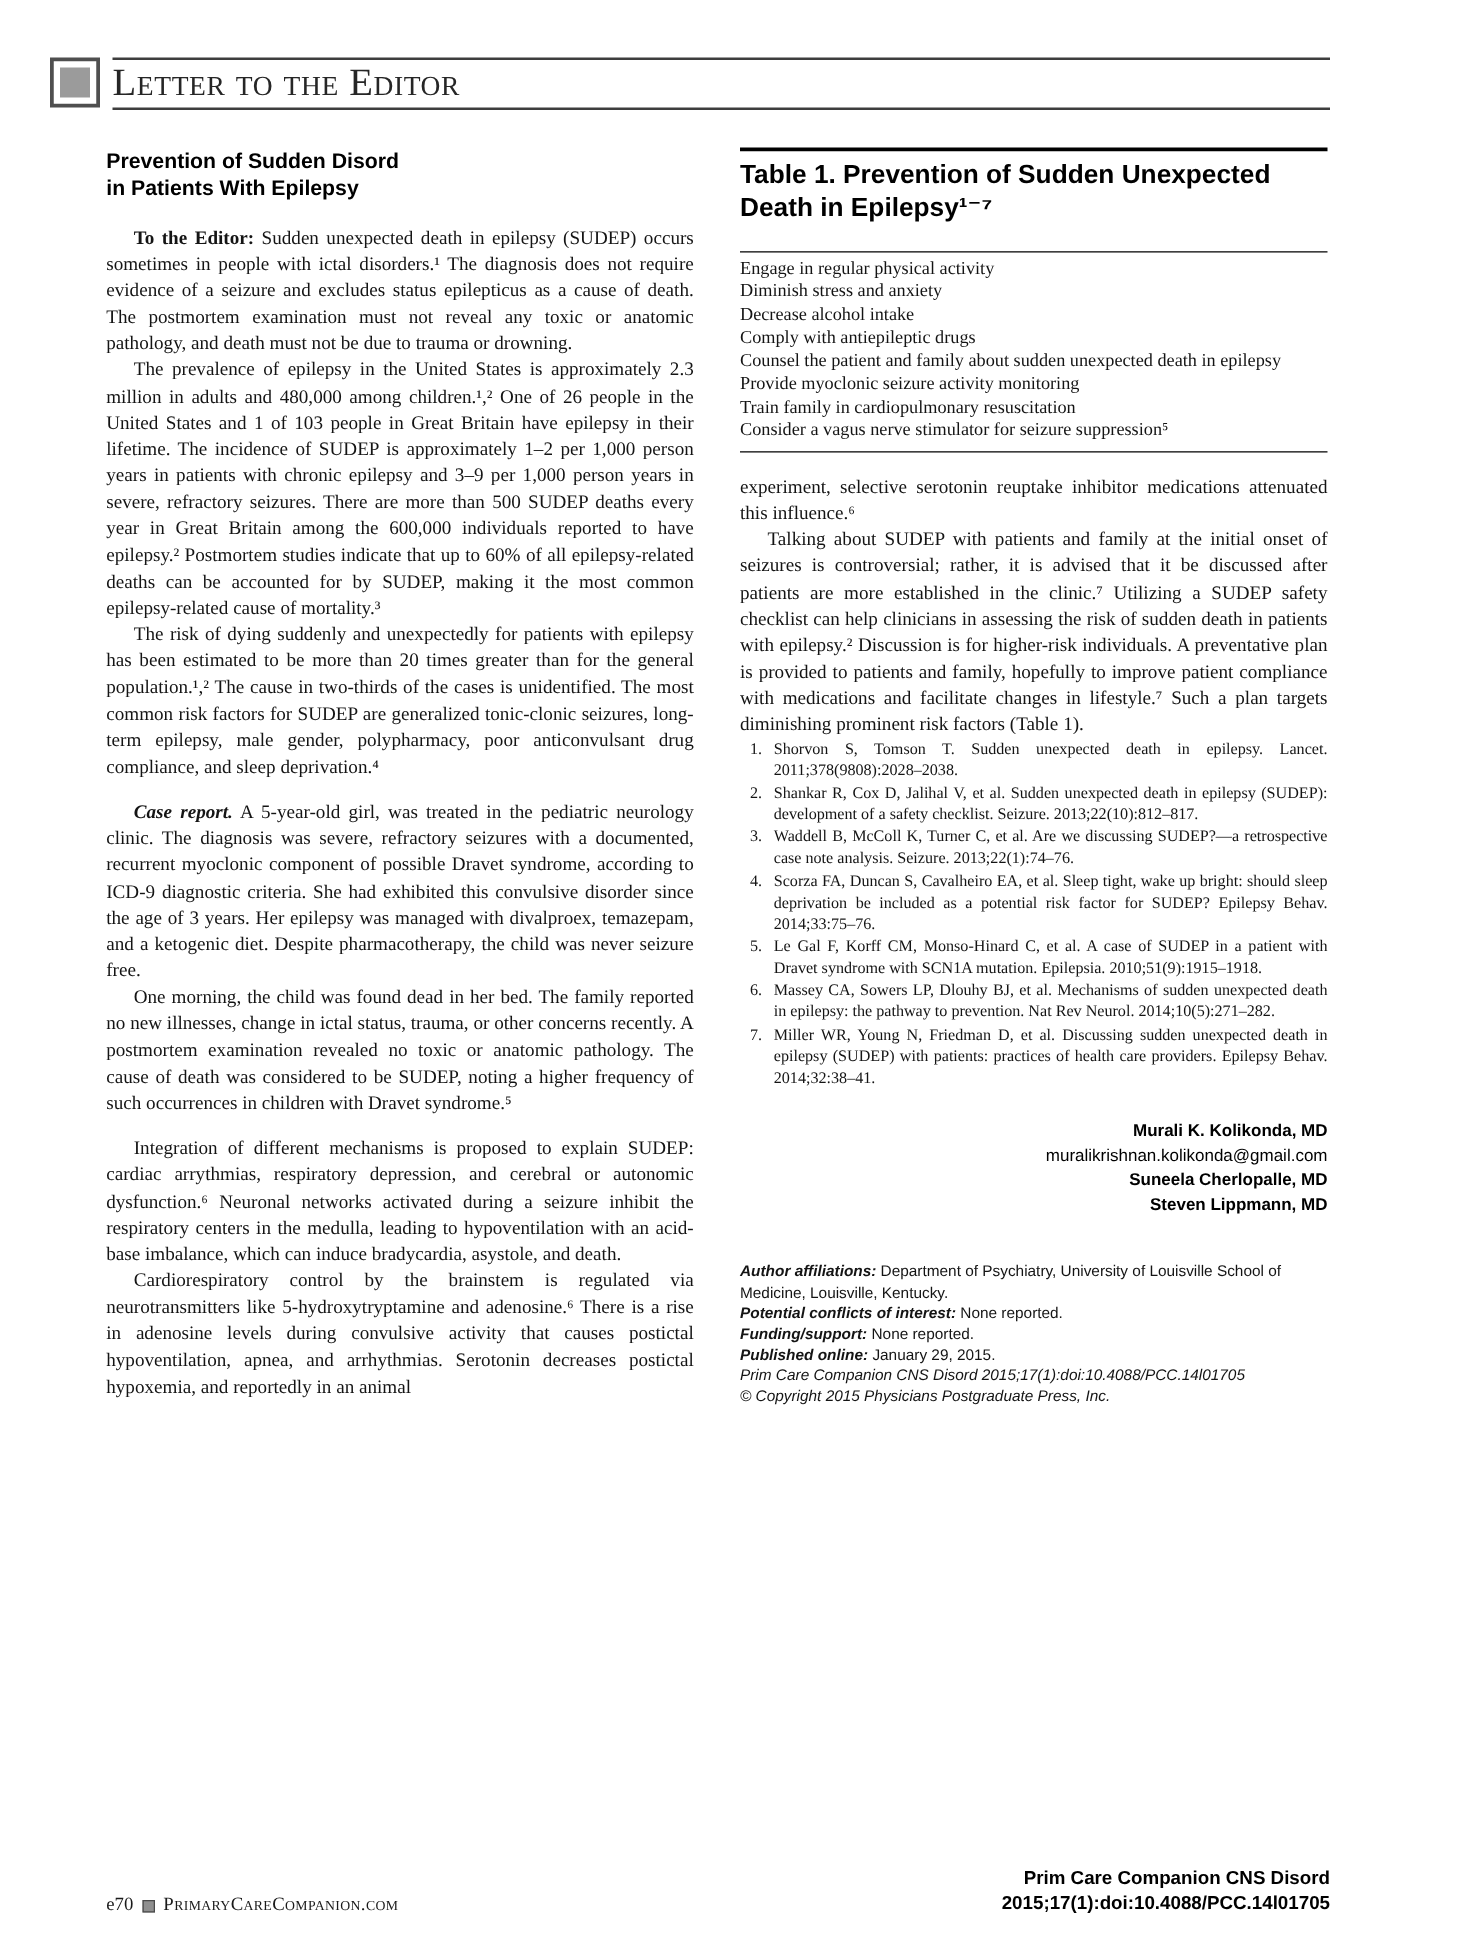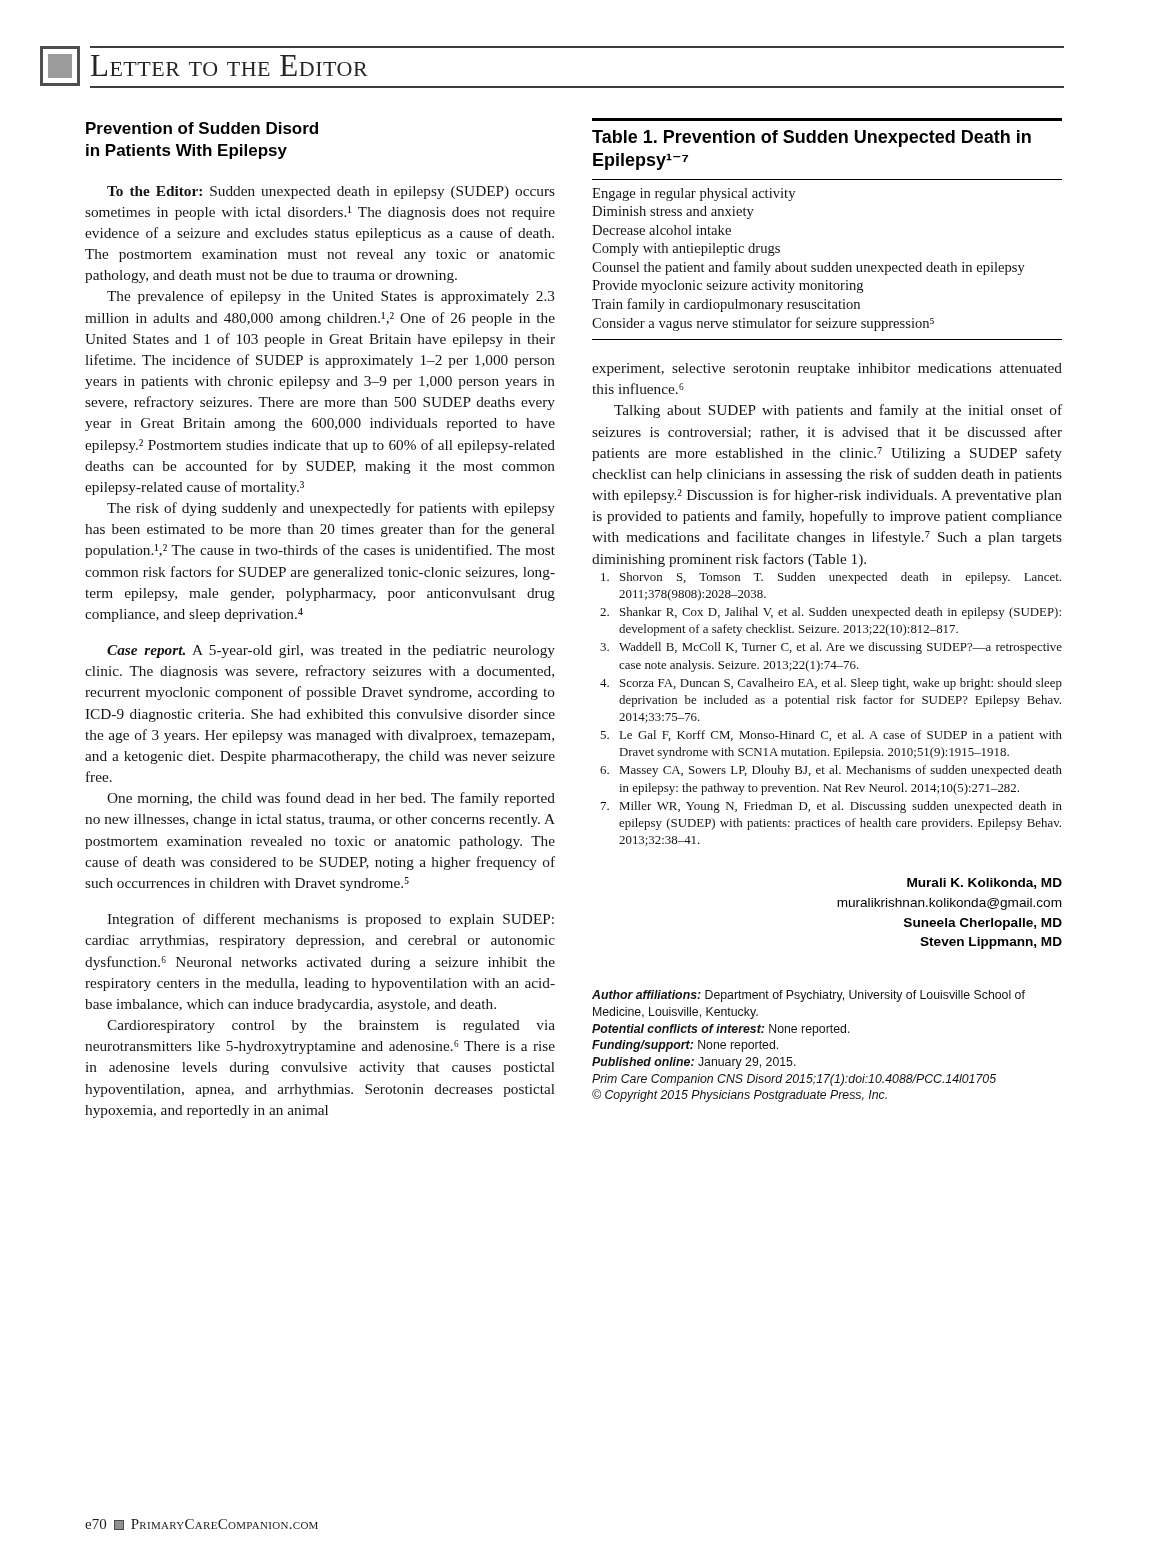--- a/index.html
+++ b/index.html
@@ -43,22 +43,22 @@
   }
   .indent { text-indent:22px; }
   .gap-top { margin-top:15px; }
   .lead { font-weight:bold; }
   .case-lead { font-weight:bold; font-style:italic; }
 
   
   .table-box { border-top:3px solid #000; margin-bottom:17px; }
   .table-title {
     font-family:"Liberation Sans","DejaVu Sans",sans-serif;
-    font-weight:bold; font-size:18px; line-height:1.3;
-    padding:5px 0 6px; border-bottom:1px solid #000; color:#000;
+    font-weight:bold; font-size:21px; line-height:1.3;
+    padding:5px 0 20px; border-bottom:1px solid #000; color:#000;
   }
   .table-rows { list-style:none; padding:4px 0 7px; border-bottom:1px solid #000; }
   .table-rows li {
     font-family:"Liberation Serif","DejaVu Serif",serif;
     font-size:14.6px; line-height:1.27; padding-left:16px; text-indent:-16px;
     color:#141414;
   }
 
   
   .refs-heading {
@@ -168,21 +168,21 @@
 
       <p class="body-p indent">Talking about SUDEP with patients and family at the initial onset of seizures is controversial; rather, it is advised that it be discussed after patients are more established in the clinic.⁷ Utilizing a SUDEP safety checklist can help clinicians in assessing the risk of sudden death in patients with epilepsy.² Discussion is for higher-risk individuals. A preventative plan is provided to patients and family, hopefully to improve patient compliance with medications and facilitate changes in lifestyle.⁷ Such a plan targets diminishing prominent risk factors (Table 1).</p>
 
       <ol class="refs">
         <li>Shorvon S, Tomson T. Sudden unexpected death in epilepsy. Lancet. 2011;378(9808):2028–2038.</li>
         <li>Shankar R, Cox D, Jalihal V, et al. Sudden unexpected death in epilepsy (SUDEP): development of a safety checklist. Seizure. 2013;22(10):812–817.</li>
         <li>Waddell B, McColl K, Turner C, et al. Are we discussing SUDEP?—a retrospective case note analysis. Seizure. 2013;22(1):74–76.</li>
         <li>Scorza FA, Duncan S, Cavalheiro EA, et al. Sleep tight, wake up bright: should sleep deprivation be included as a potential risk factor for SUDEP? Epilepsy Behav. 2014;33:75–76.</li>
         <li>Le Gal F, Korff CM, Monso-Hinard C, et al. A case of SUDEP in a patient with Dravet syndrome with SCN1A mutation. Epilepsia. 2010;51(9):1915–1918.</li>
         <li>Massey CA, Sowers LP, Dlouhy BJ, et al. Mechanisms of sudden unexpected death in epilepsy: the pathway to prevention. Nat Rev Neurol. 2014;10(5):271–282.</li>
-        <li>Miller WR, Young N, Friedman D, et al. Discussing sudden unexpected death in epilepsy (SUDEP) with patients: practices of health care providers. Epilepsy Behav. 2013;32:38–41.</li>
+        <li>Miller WR, Young N, Friedman D, et al. Discussing sudden unexpected death in epilepsy (SUDEP) with patients: practices of health care providers. Epilepsy Behav. 2014;32:38–41.</li>
       </ol>
 
       <div class="authors">
         <div class="author-line bold">Murali K. Kolikonda, MD</div>
         <div class="author-line">muralikrishnan.kolikonda@gmail.com</div>
         <div class="author-line bold">Suneela Cherlopalle, MD</div>
         <div class="author-line bold">Steven Lippmann, MD</div>
       </div>
 
       <div class="meta">
@@ -196,15 +196,19 @@
 
     </div>
   </div>
 
   <footer class="footer">
     <div class="footer-left">
       <span>e70</span>
       <span class="footer-square"></span>
       <span class="footer-site">PrimaryCareCompanion.com</span>
     </div>
+    <div class="footer-right">
+      <div>Prim Care Companion CNS Disord</div>
+      <div>2015;17(1):doi:10.4088/PCC.14l01705</div>
+    </div>
   </footer>
 
 </div>
 
 </body></html>

